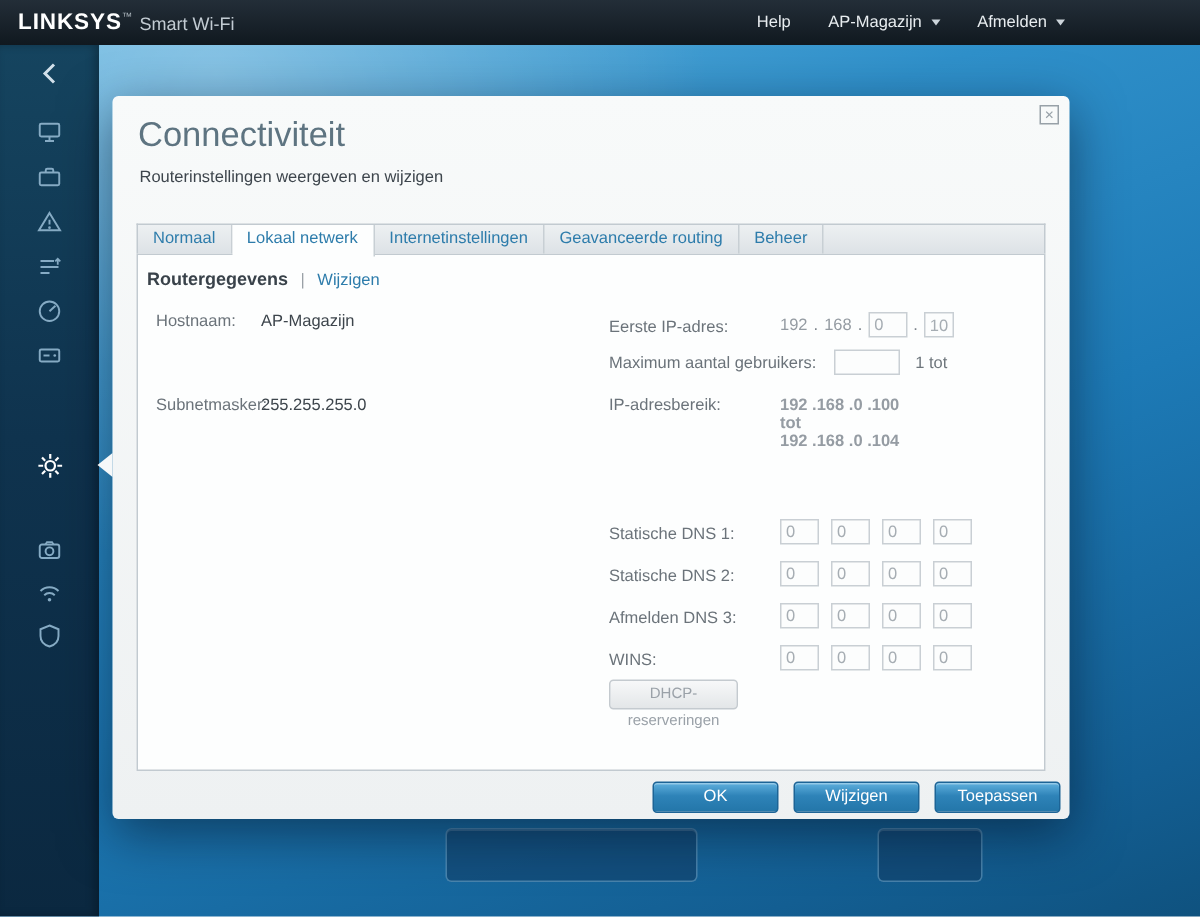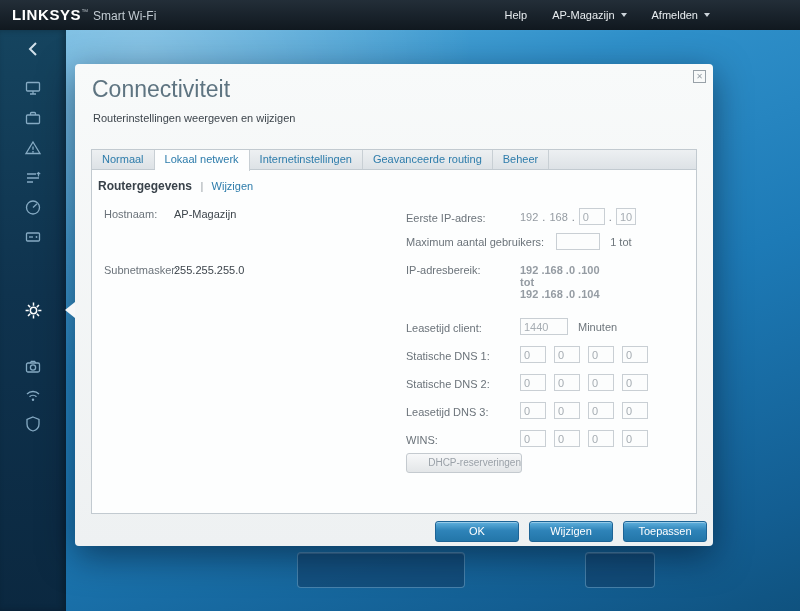--- a/index.html
+++ b/index.html
@@ -90,23 +90,23 @@
     font-size:11px; font-family:inherit; padding:0 3px; }
   .ipt.o { width:26px; }
   .ipt.o4 { width:20px; }
   .ipt.mu { width:44px; margin-left:12px; }
   .ipt.lease { width:48px; }
   .ipt.dns { width:26px; margin-right:8px; }
   .suffix { margin-left:10px; color:#6e767c; }
   .rangelines div { line-height:12px; color:#959ca3;font-weight:bold; }
   .rangectrl { top:0 !important; display:block !important; }
 
-  .resv-btn { position:absolute; left:314px; top:283px; width:116px; height:20px;
+  .resv-btn { position:absolute; left:314px; top:283px; width:86px; height:20px;
     background:linear-gradient(#f7f8f9,#e3e6e8); border:1px solid #c4cacf; border-radius:3px;
-    font-size:10px; color:#9aa1a8; text-align:right; line-height:18px; cursor:pointer; }
+    font-size:10px; color:#9aa1a8; text-align:center; line-height:18px; cursor:pointer; }
 
   .footer { position:absolute; right:6px; bottom:4px; display:flex; gap:10px; }
   .btn { min-width:84px; height:21px; padding:0 10px; border-radius:3px; cursor:pointer;
     background:linear-gradient(#5fb0dd 0%, #2e83b8 45%, #2376a9 100%);
     border:1px solid #1d6496; color:#ffffff; font-size:11px; line-height:19px;
     text-align:center; box-shadow:inset 0 1px 0 rgba(255,255,255,0.35); }
 </style>
 </head>
 <body>
 
@@ -254,27 +254,20 @@
 
     <div class="prow" style="top:94px">
       <span>IP-adresbereik:</span>
       <span class="ctrl rangectrl rangelines">
         <div>192 .168 .0 .100</div>
         <div>tot</div>
         <div>192 .168 .0 .104</div>
       </span>
     </div>
 
-    <div class="prow" style="top:152px">
-      <span>Leasetijd client:</span>
-      <span class="ctrl">
-        <input class="ipt lease" value="1440" style="">
-        <span class="suffix">Minuten</span>
-      </span>
-    </div>
 
     <div class="prow" style="top:180px">
       <span>Statische DNS 1:</span>
       <span class="ctrl">
         <input class="ipt dns" value="0" style="">
         <input class="ipt dns" value="0" style="">
         <input class="ipt dns" value="0" style="">
         <input class="ipt dns" value="0" style="">
       </span>
     </div>
@@ -283,21 +276,21 @@
       <span>Statische DNS 2:</span>
       <span class="ctrl">
         <input class="ipt dns" value="0" style="">
         <input class="ipt dns" value="0" style="">
         <input class="ipt dns" value="0" style="">
         <input class="ipt dns" value="0" style="">
       </span>
     </div>
 
     <div class="prow" style="top:236px">
-      <span>Leasetijd DNS 3:</span>
+      <span>Afmelden DNS 3:</span>
       <span class="ctrl">
         <input class="ipt dns" value="0" style="">
         <input class="ipt dns" value="0" style="">
         <input class="ipt dns" value="0" style="">
         <input class="ipt dns" value="0" style="">
       </span>
     </div>
 
     <div class="prow" style="top:264px">
       <span>WINS:</span>

